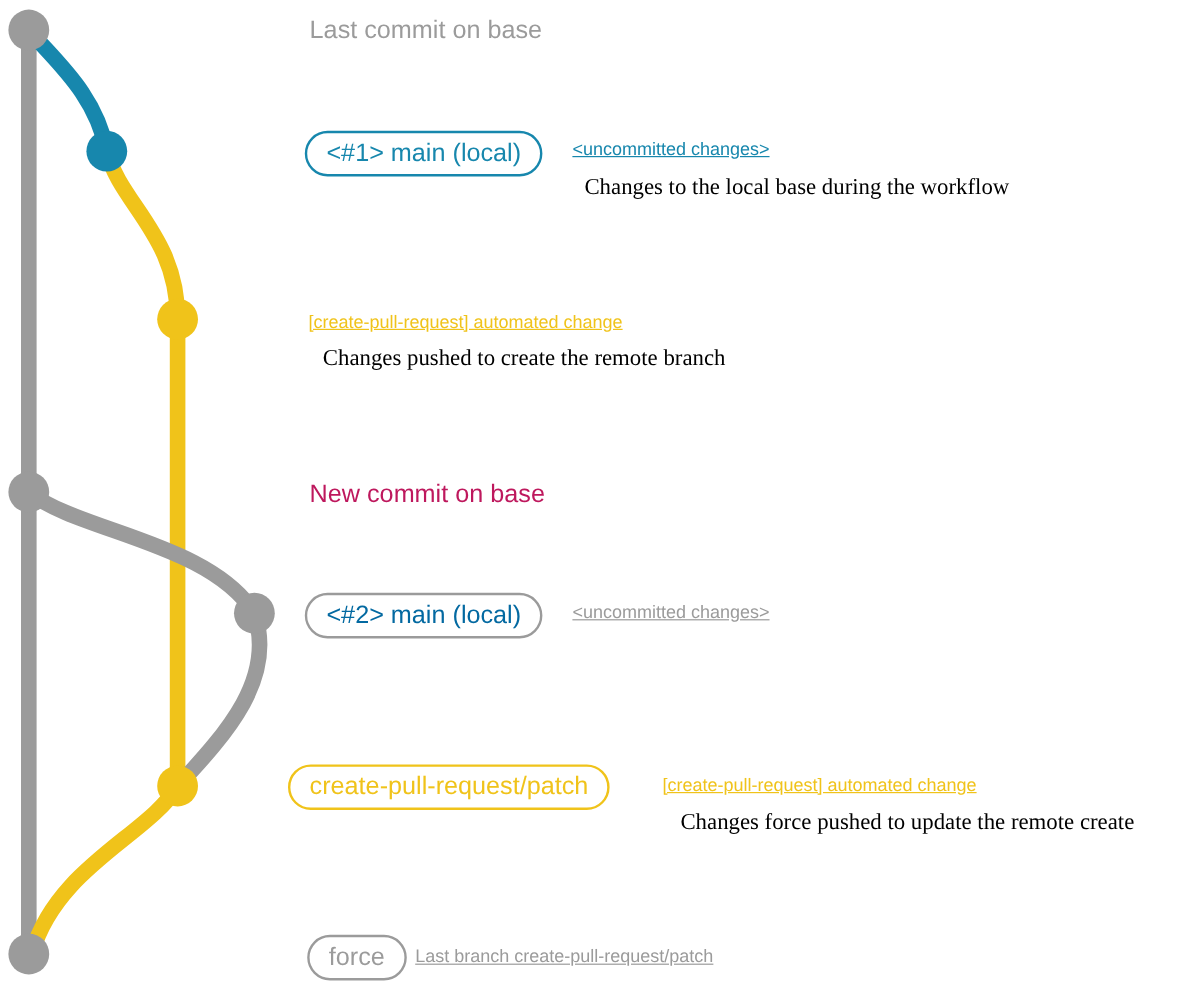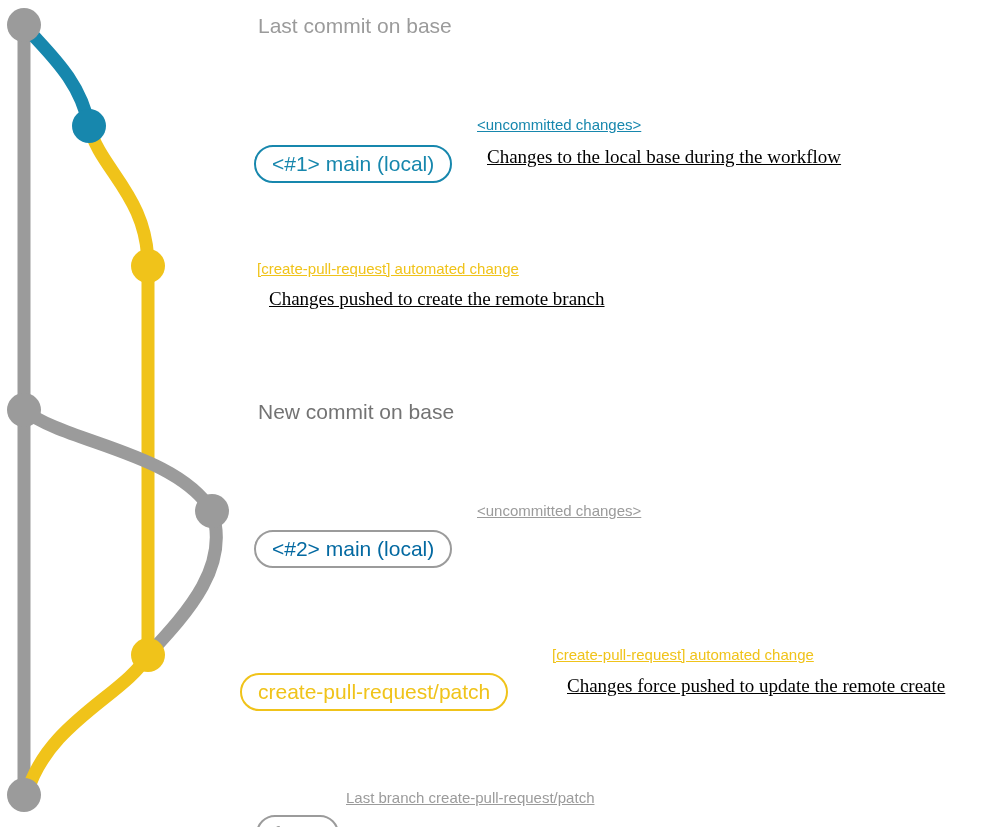--- a/index.html
+++ b/index.html
@@ -23,35 +23,33 @@
     white-space: nowrap;
   }
   .badge {
     position: absolute;
     display: inline-block;
     font-size: 21px; line-height: 34px;
     border: 2px solid; border-radius: 19px;
     padding: 0 16px;
     white-space: nowrap;
     background: #ffffff;
-    margin-top: 36px;
   }
   .msg {
     position: absolute;
     font-size: 15px; line-height: 24px;
     white-space: nowrap;
     text-decoration: underline;
   }
   .detail {
     position: absolute;
     font-family: "Liberation Serif", serif;
     font-size: 19px; line-height: 22px;
     color: #000000;
     white-space: nowrap;
-    text-decoration: underline;
   }
 </style>
 </head>
 <body>
 
 <div class="canvas">
 
   <svg class="graph" width="250" height="827" viewBox="0 0 250 827">
 
     <line x1="24" y1="25" x2="24" y2="795" stroke="#9b9b9b"></line>
@@ -68,21 +66,21 @@
     <circle cx="89" cy="126" r="17" fill="#1787ad"></circle>
     <circle cx="148" cy="266" r="17" fill="#f0c31a"></circle>
     <circle cx="24" cy="410" r="17" fill="#9b9b9b"></circle>
     <circle cx="212" cy="511" r="17" fill="#9b9b9b"></circle>
     <circle cx="148" cy="655" r="17" fill="#f0c31a"></circle>
     <circle cx="24" cy="795" r="17" fill="#9b9b9b"></circle>
   </svg>
 
   <div class="heading" style="left: 258px; top: 13px; color: rgb(155, 155, 155);">Last commit on base</div>
 
-  <div class="heading" style="left: 258px; top: 399px; color: #737373;">New commit on base</div>
+  <div class="heading" style="left: 258px; top: 399px; color: #be185d;">New commit on base</div>
 
   <div class="badge" style="left: 254px; top: 109px; color: rgb(23, 135, 173); border-color: rgb(23, 135, 173);">&lt;#1&gt; main (local)</div>
   <div class="msg" style="left: 477px; top: 113px; color: rgb(23, 135, 173);">&lt;uncommitted changes&gt;</div>
   <div class="detail" style="left:487px; top:146px;">Changes to the local base during the workflow</div>
 
   <div class="msg" style="left: 257px; top: 257px; color: rgb(240, 195, 26);">[create-pull-request] automated change</div>
   <div class="detail" style="left:269px; top:288px;">Changes pushed to create the remote branch</div>
 
   <div class="badge" style="left: 254px; top: 494px; color: #0369a1; border-color: rgb(155, 155, 155);">&lt;#2&gt; main (local)</div>
   <div class="msg" style="left: 477px; top: 499px; color: rgb(155, 155, 155);">&lt;uncommitted changes&gt;</div>

